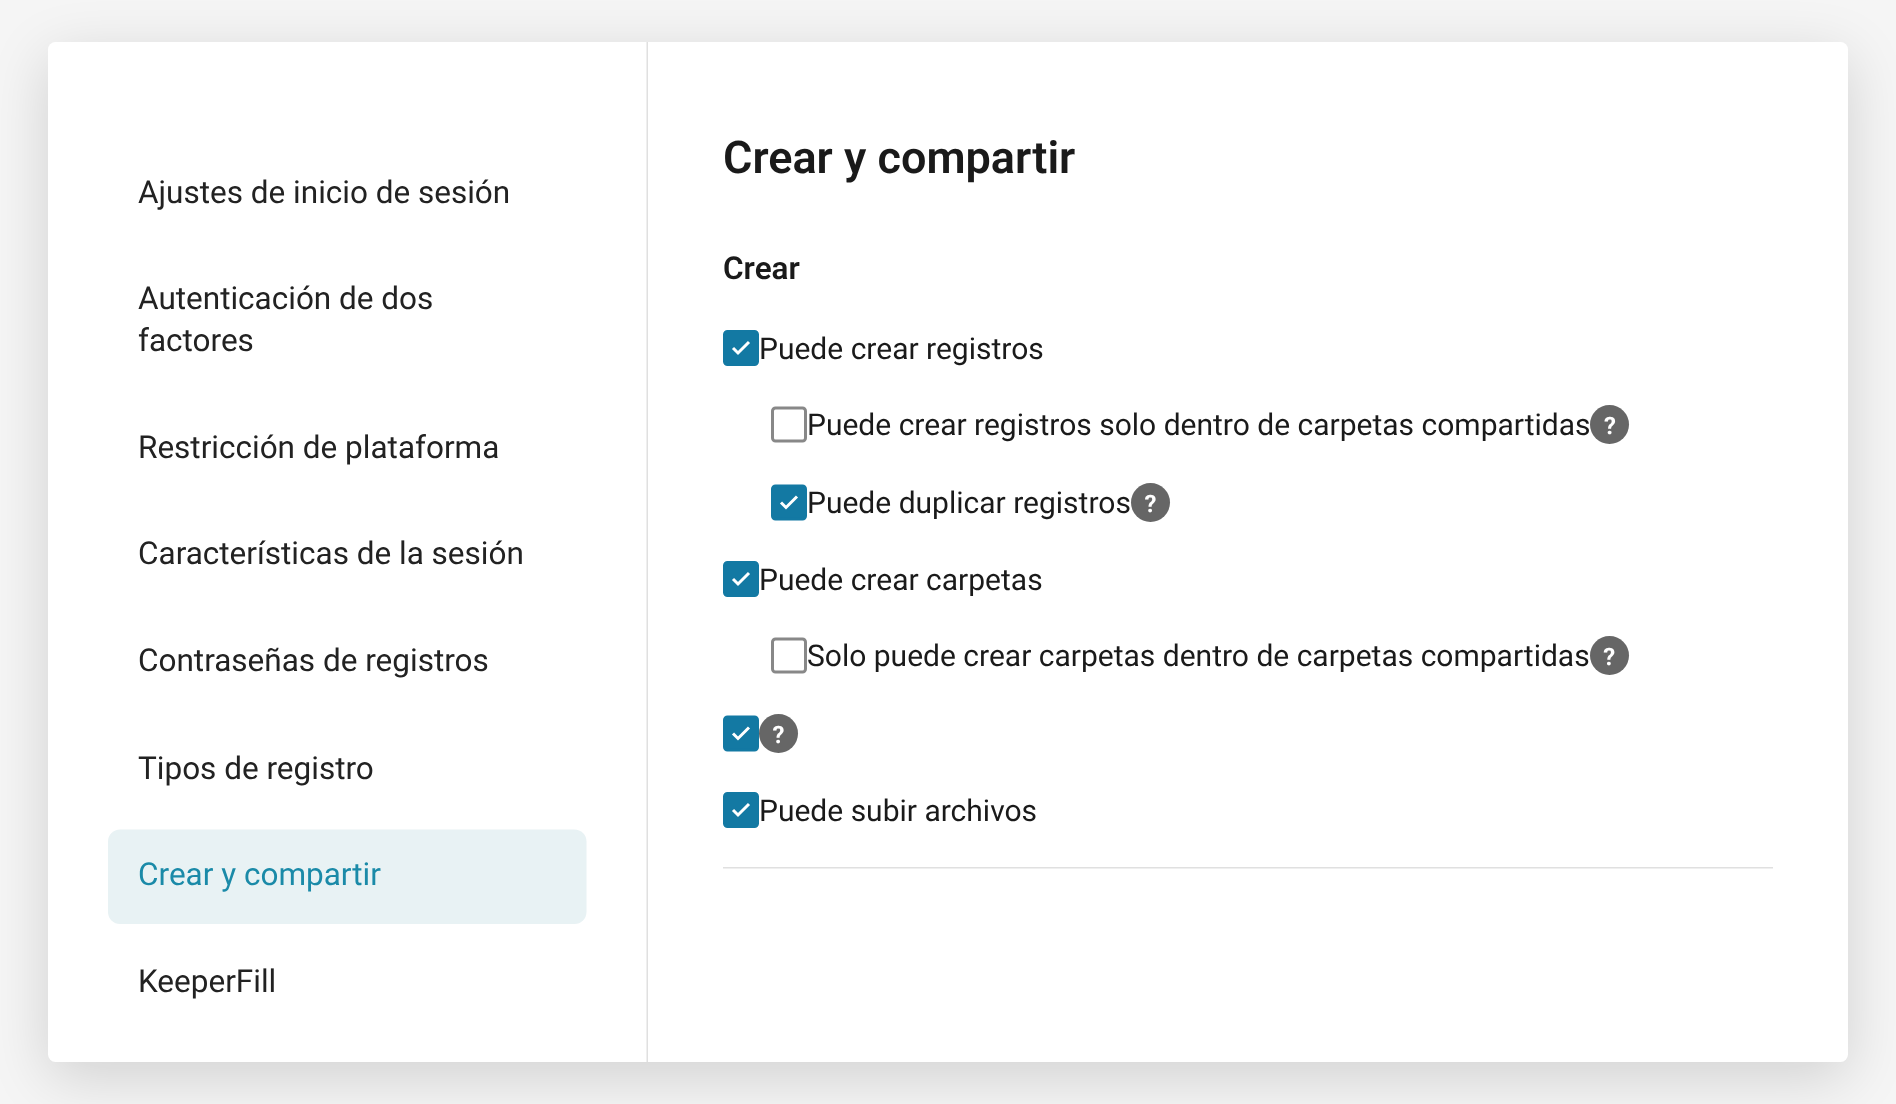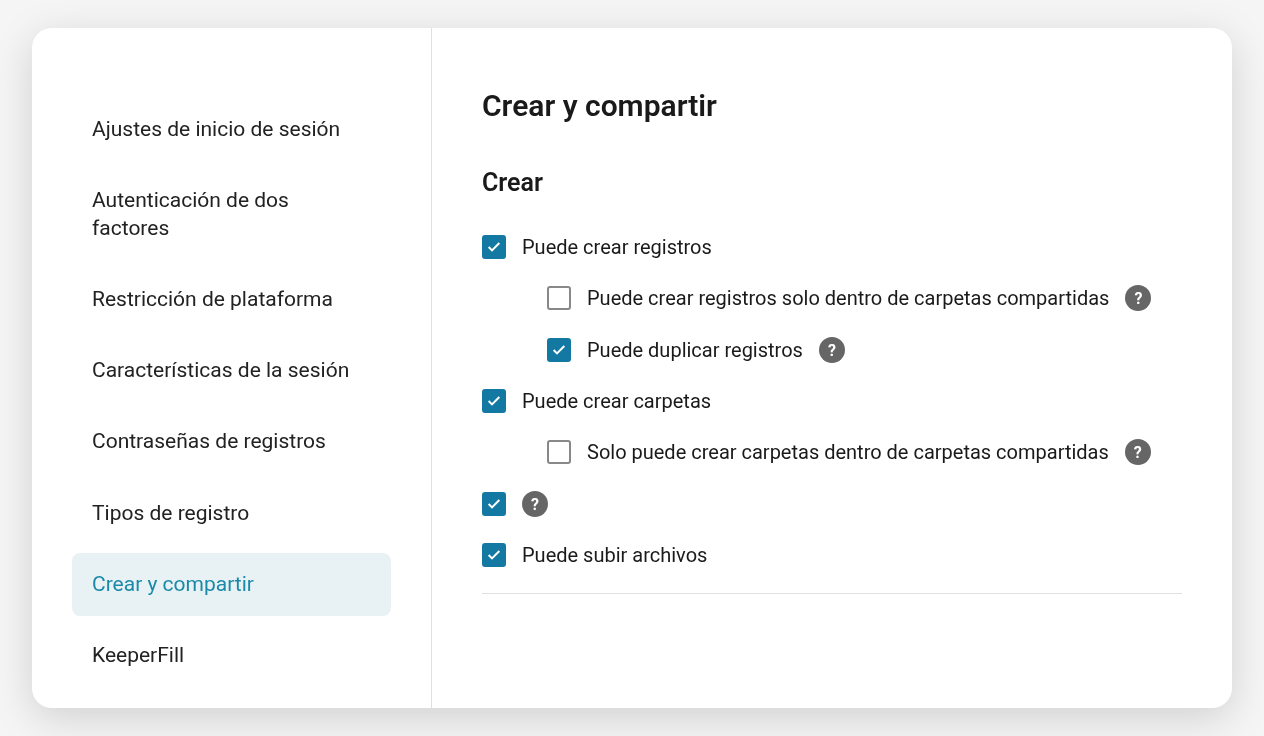--- a/index.html
+++ b/index.html
@@ -8,21 +8,21 @@
     background: #f5f5f5;
     display: flex;
     justify-content: center;
     align-items: center;
     min-height: 100vh;
   }
   .card {
     width: 1200px;
     height: 680px;
     background: #fff;
-    border-radius: 20px;
+    border-radius: 5px;
     box-shadow: 0 10px 40px rgba(0,0,0,0.15);
     display: flex;
     overflow: hidden;
   }
   .sidebar {
     width: 400px;
     padding: 70px 40px 40px 40px;
     border-right: 1px solid #e0e0e0;
   }
   .sidebar-item {
@@ -43,33 +43,32 @@
     padding: 60px 50px 40px 50px;
     overflow-y: auto;
   }
   .page-title {
     font-size: 30px;
     font-weight: 600;
     color: #1a1a1a;
     margin-bottom: 45px;
   }
   .section-title {
-    font-size: 25px;
+    font-size: 21px;
     font-weight: 600;
     color: #1a1a1a;
-    margin-bottom: 38px;
+    margin-bottom: 28px;
   }
   .option-row {
     display: flex;
     align-items: center;
-    gap: 16px;
     margin-bottom: 26px;
   }
   .option-row.indented {
-    margin-left: 65px;
+    margin-left: 32px;
   }
   .checkbox {
     width: 24px;
     height: 24px;
     border: 2px solid #888;
     border-radius: 3px;
     flex-shrink: 0;
     display: flex;
     align-items: center;
     justify-content: center;

